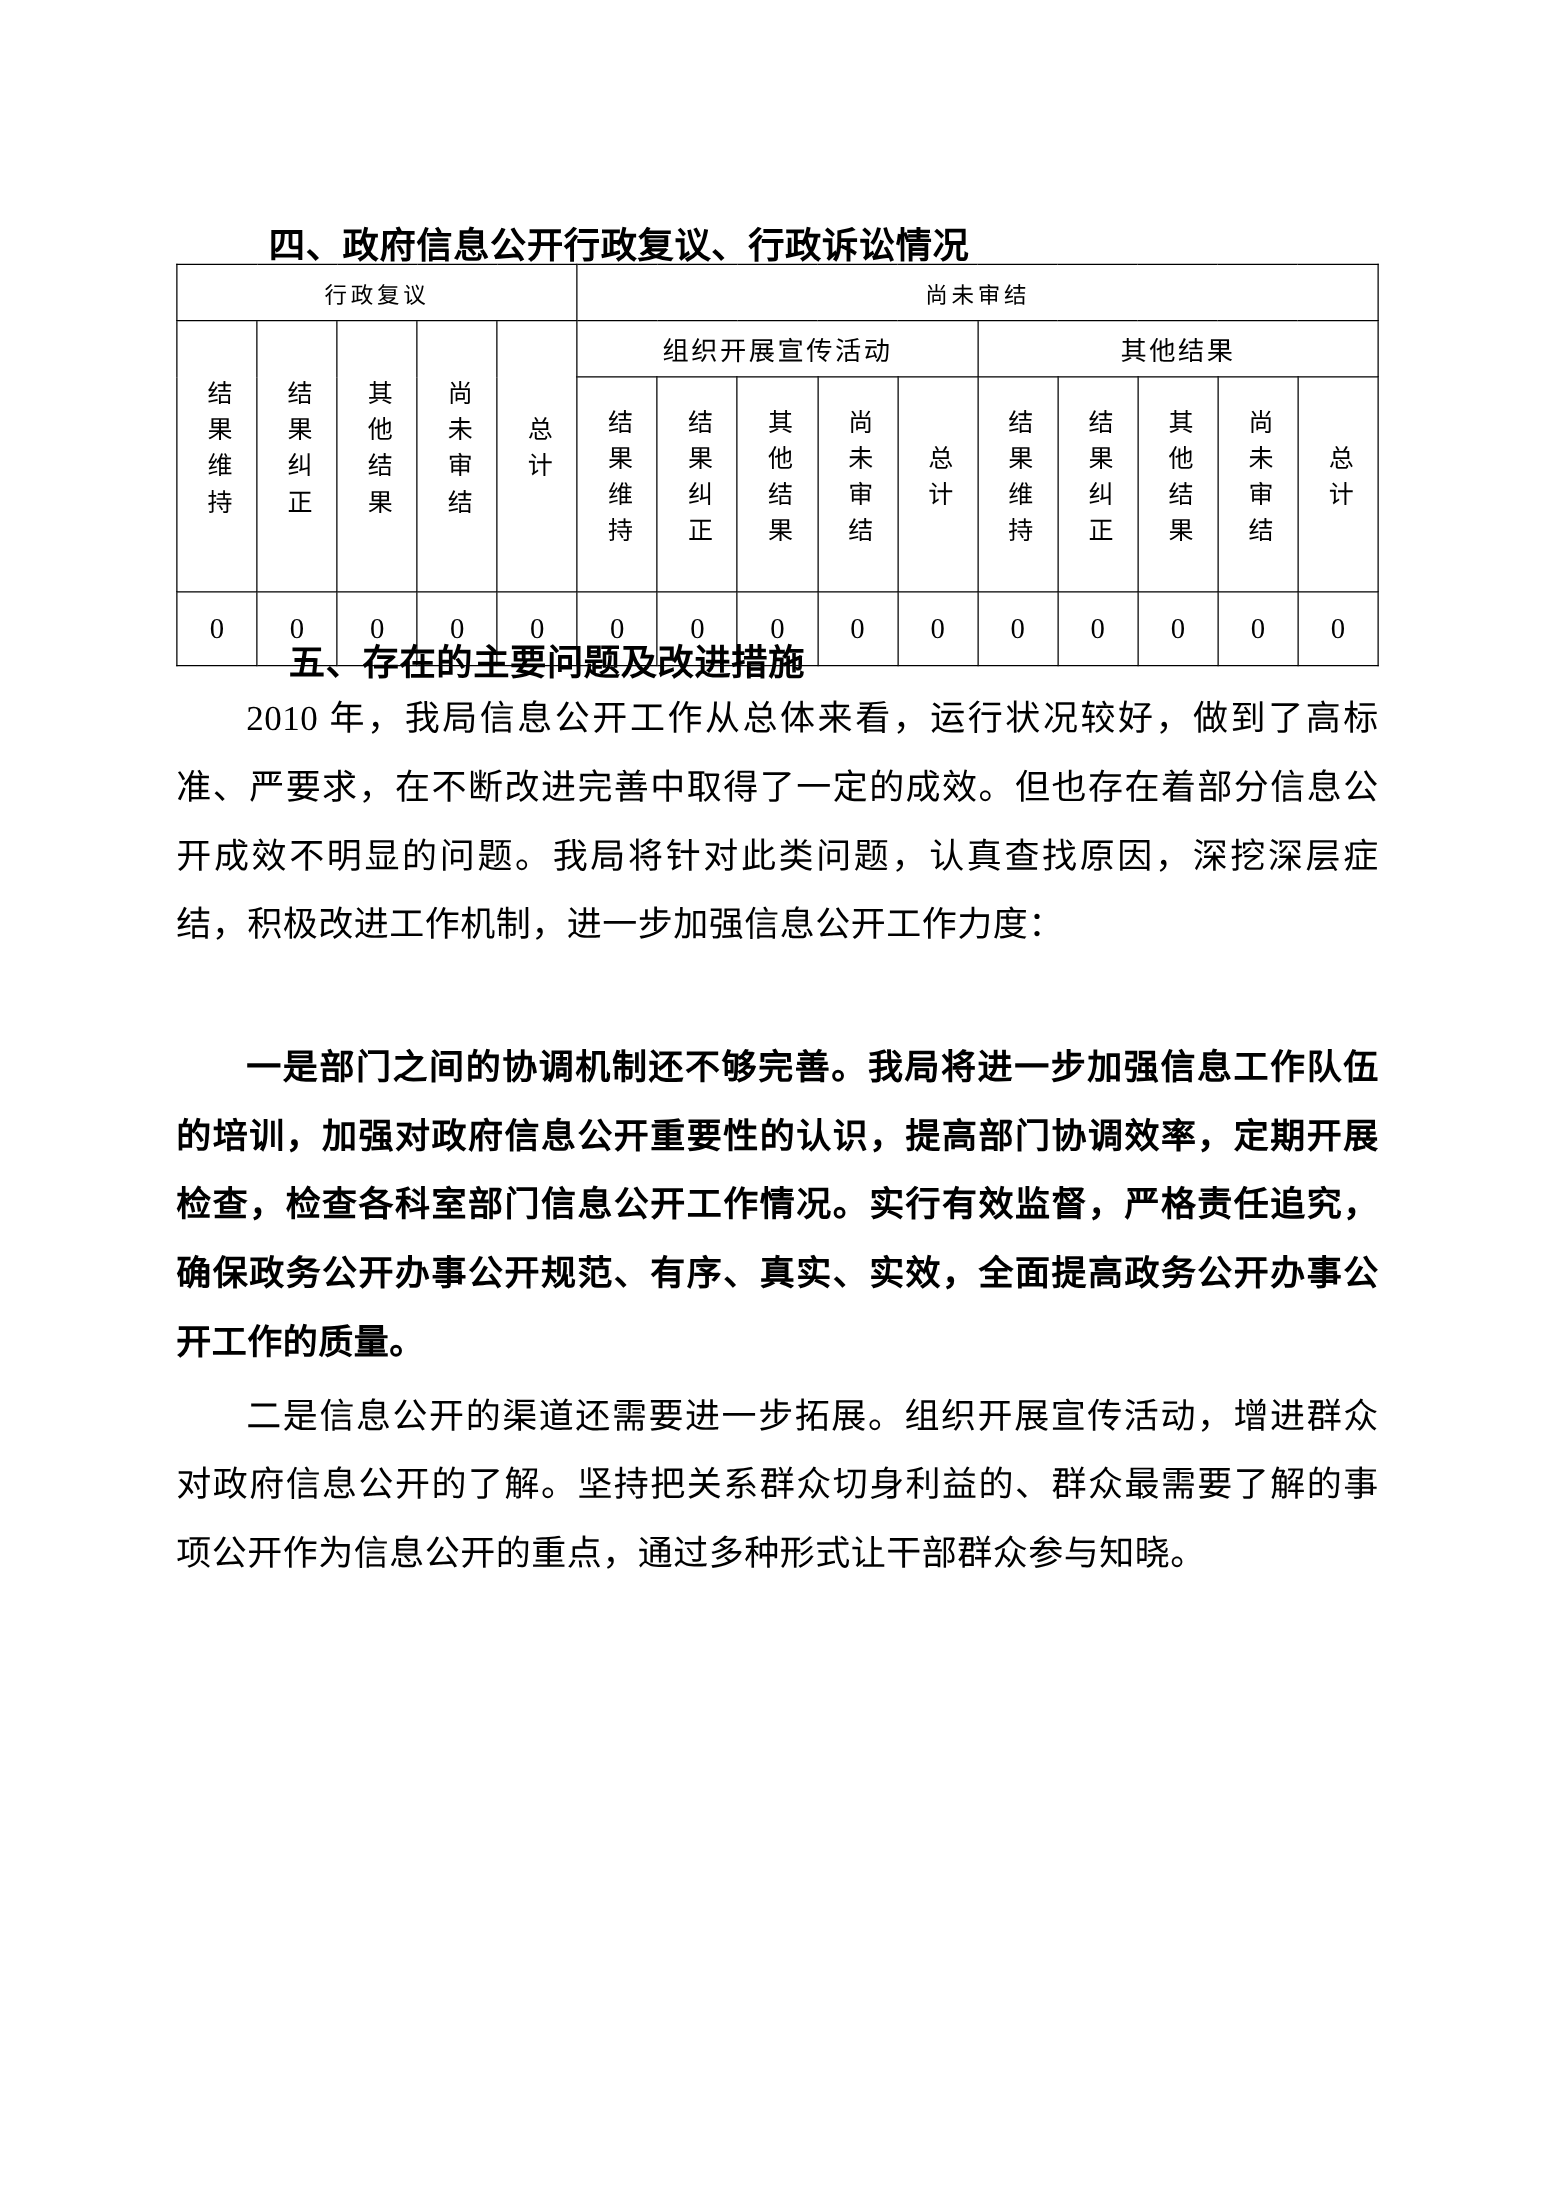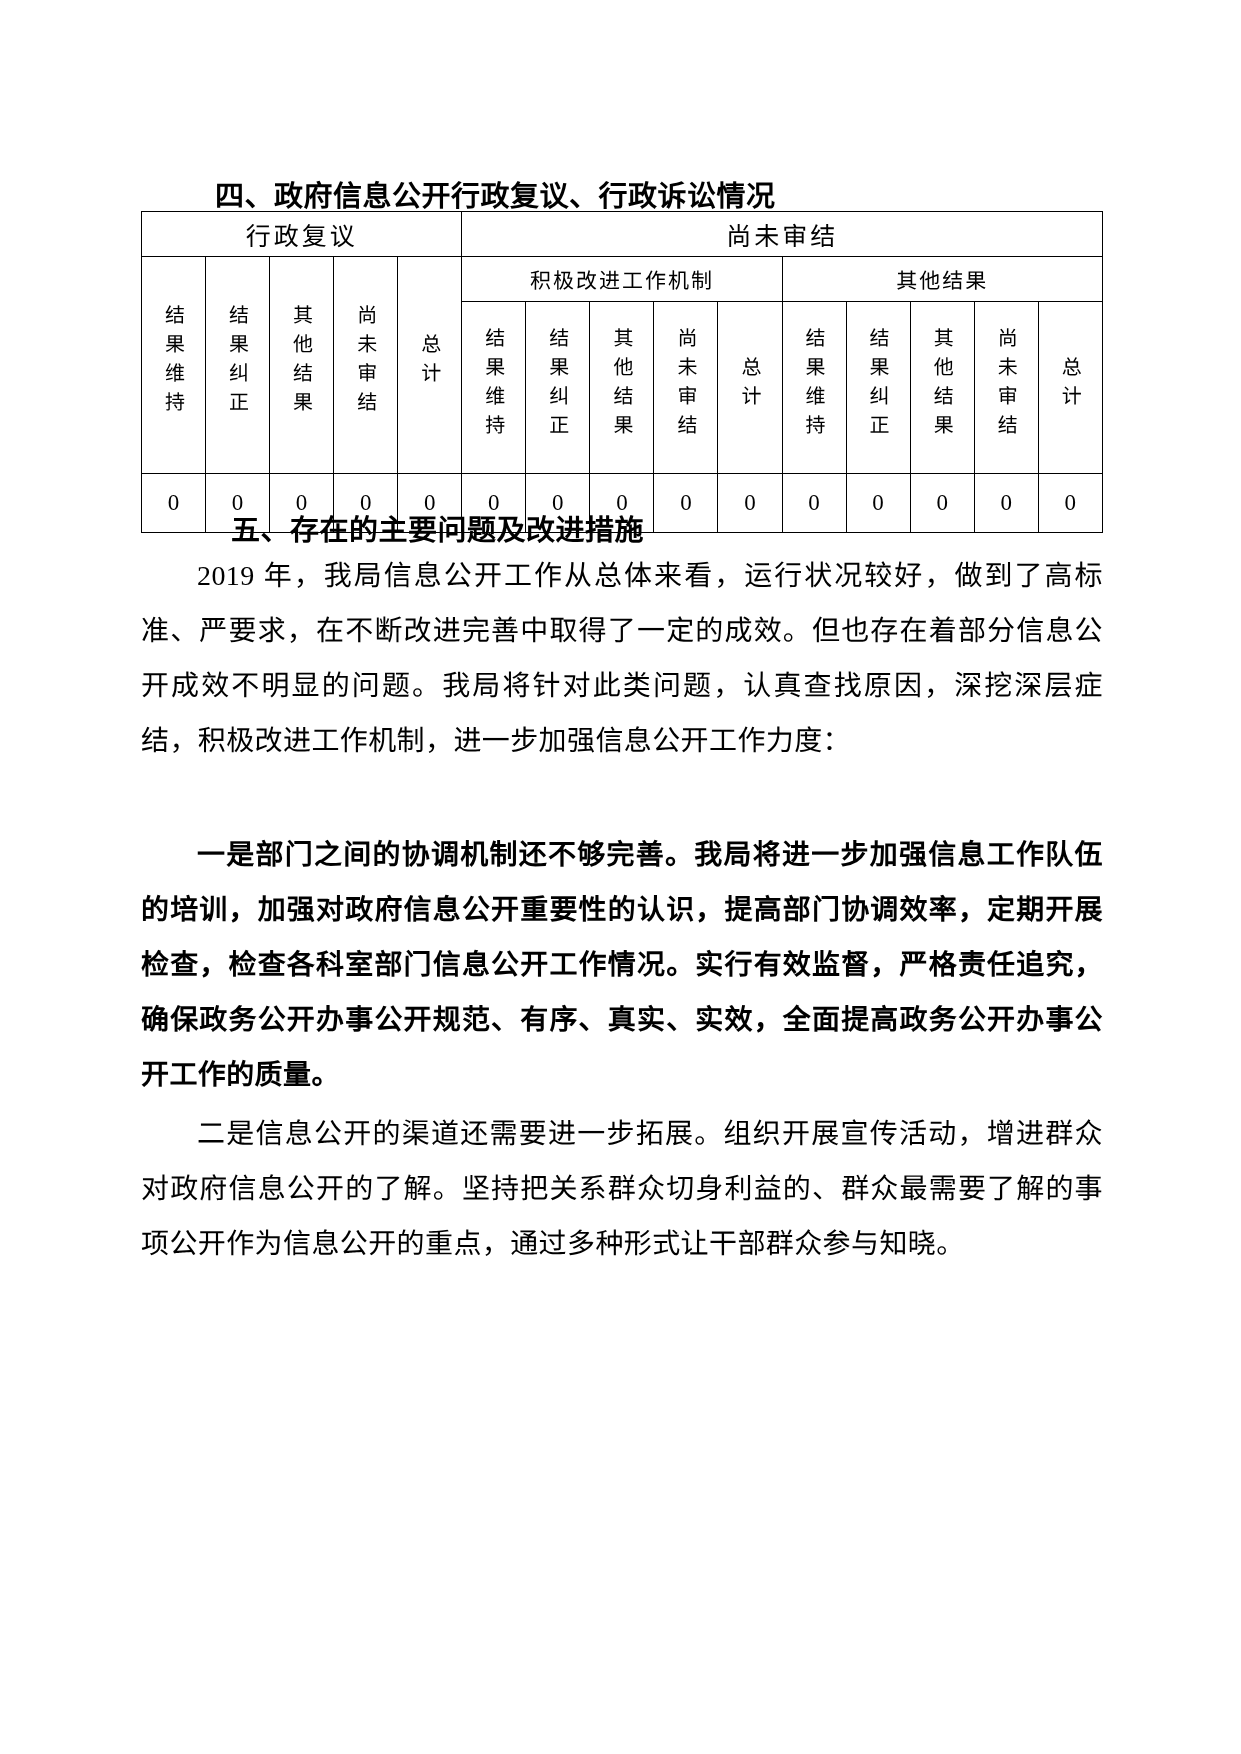--- a/index.html
+++ b/index.html
@@ -69,21 +69,21 @@
   }
   table.report-table td {
     border: 1px solid #000000;
     text-align: center;
     vertical-align: middle;
     padding: 0;
     font-family: "Liberation Serif", "DejaVu Serif", serif;
   }
   td.group-head {
     height: 44px;
-    font-size: 25px;
+    font-size: 18px;
     letter-spacing: 3px;
   }
   td.sub-head {
     height: 44px;
     font-size: 21px;
     letter-spacing: 2px;
   }
   td.vhead {
     height: 165px;
     padding: 4px 0;
@@ -164,21 +164,21 @@
             </td>
             <td class="vhead" rowspan="2">
               <span class="vtext">其他结果</span>
             </td>
             <td class="vhead" rowspan="2">
               <span class="vtext">尚未审结</span>
             </td>
             <td class="vhead" rowspan="2">
               <span class="vtext">总计</span>
             </td>
-            <td class="sub-head" colspan="5">积极改进工作机制</td>
+            <td class="sub-head" colspan="5">组织开展宣传活动</td>
             <td class="sub-head" colspan="5">其他结果</td>
           </tr>
           <tr>
             <td class="vhead">
               <span class="vtext">结果维持</span>
             </td>
             <td class="vhead">
               <span class="vtext">结果纠正</span>
             </td>
             <td class="vhead">
@@ -222,20 +222,20 @@
             <td class="data-cell">0</td>
             <td class="data-cell">0</td>
             <td class="data-cell">0</td>
           </tr>
         </tbody>
       </table>
     </div>
 
     <h2 class="section-heading" id="heading-five">五、存在的主要问题及改进措施</h2>
 
-    <p class="body-text indent" id="para-1">2019 年，我局信息公开工作从总体来看，运行状况较好，做到了高标准、严要求，在不断改进完善中取得了一定的成效。但也存在着部分信息公开成效不明显的问题。我局将针对此类问题，认真查找原因，深挖深层症结，积极改进工作机制，进一步加强信息公开工作力度：</p>
+    <p class="body-text indent" id="para-1">2010 年，我局信息公开工作从总体来看，运行状况较好，做到了高标准、严要求，在不断改进完善中取得了一定的成效。但也存在着部分信息公开成效不明显的问题。我局将针对此类问题，认真查找原因，深挖深层症结，积极改进工作机制，进一步加强信息公开工作力度：</p>
 
     <p class="body-text indent" id="para-2">一是部门之间的协调机制还不够完善。我局将进一步加强信息工作队伍的培训，加强对政府信息公开重要性的认识，提高部门协调效率，定期开展检查，检查各科室部门信息公开工作情况。实行有效监督，严格责任追究，确保政务公开办事公开规范、有序、真实、实效，全面提高政务公开办事公开工作的质量。</p>
 
     <p class="body-text indent" id="para-3">二是信息公开的渠道还需要进一步拓展。组织开展宣传活动，增进群众对政府信息公开的了解。坚持把关系群众切身利益的、群众最需要了解的事项公开作为信息公开的重点，通过多种形式让干部群众参与知晓。</p>
 
   </div>
 </div>
 
 </body></html>

